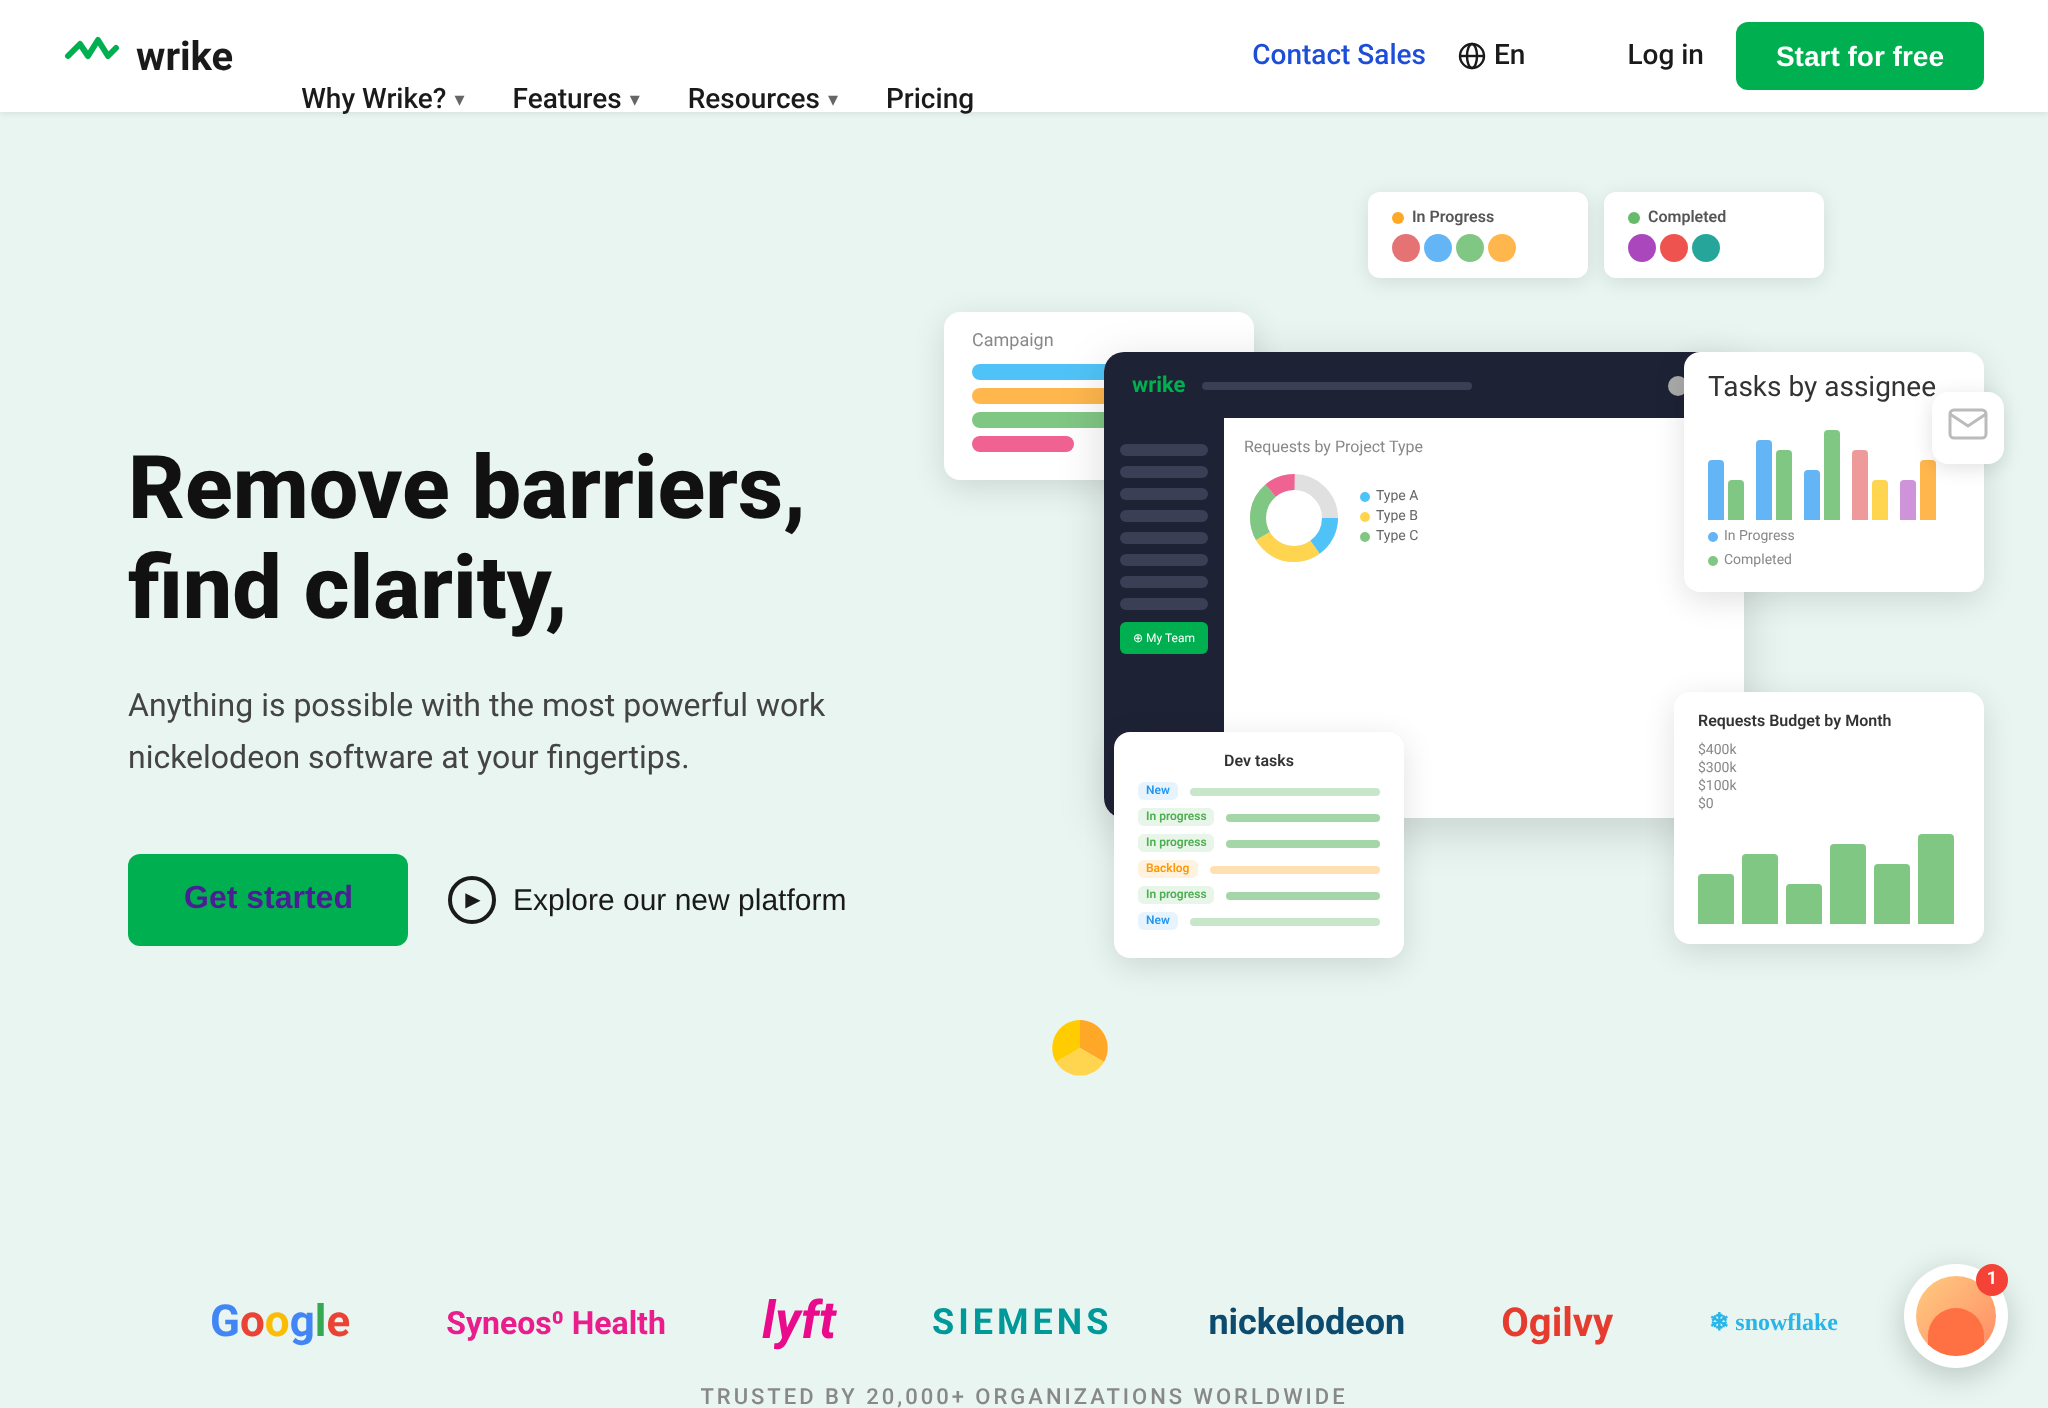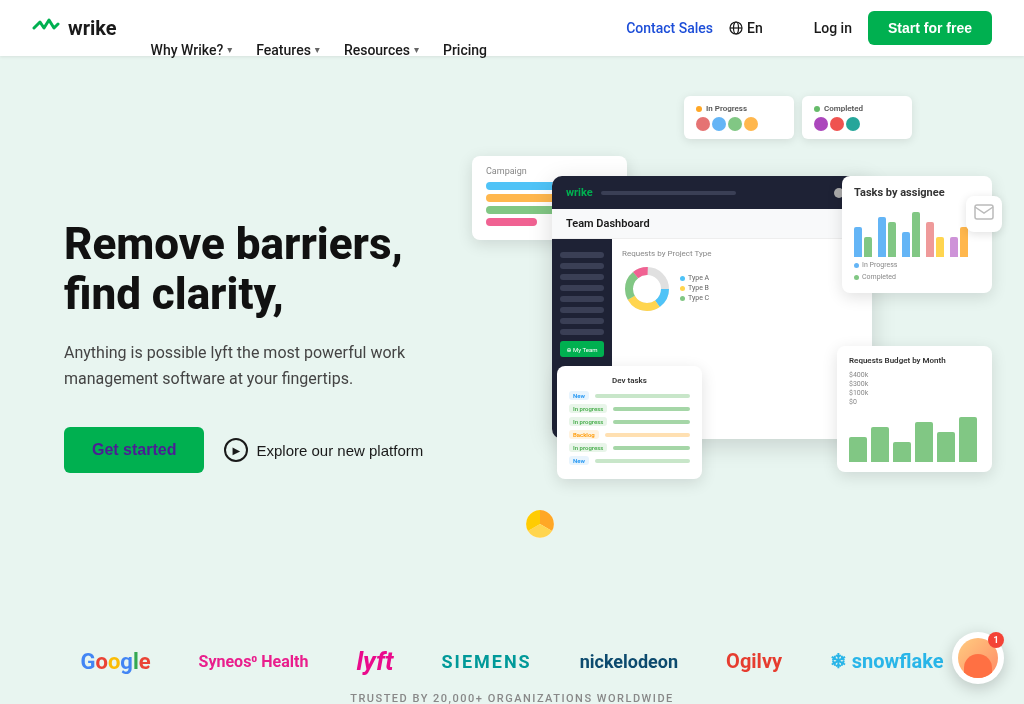--- a/index.html
+++ b/index.html
@@ -123,21 +123,21 @@
     .legend-item { display: flex; align-items: center; gap: 3px; margin-bottom: 2px; }
     .legend-dot { width: 5px; height: 5px; border-radius: 50%; }
 
     
     .bar-chart-card {
       position: absolute; top: 80px; right: 0px;
       background: #fff; border-radius: 8px; padding: 10px 12px;
       box-shadow: 0 4px 16px rgba(0,0,0,0.12);
       width: 150px;
     }
-    .bar-title { font-size: 11px; font-weight: 700; color: #333; margin-bottom: 8px; }
+    .bar-title { font-size: 14px; font-weight: 400; color: #333; margin-bottom: 8px; }
     .bars-row { display: flex; align-items: flex-end; gap: 6px; height: 50px; }
     .bar-group { display: flex; align-items: flex-end; gap: 2px; }
     .bar-item { width: 8px; border-radius: 2px 2px 0 0; }
     .bar-legend { display: flex; flex-direction: column; gap: 2px; margin-top: 4px; font-size: 7px; color: #888; }
 
     
     .dev-tasks-card {
       position: absolute; top: 270px; left: 85px;
       background: #fff; border-radius: 8px; padding: 10px 12px;
       box-shadow: 0 4px 16px rgba(0,0,0,0.12);
@@ -237,21 +237,21 @@
     <button class="start-btn">Start for free</button>
   </div>
 </nav>
 
 <section class="hero">
   <div class="hero-left">
     <h1 class="hero-title">
       <span>Remove barriers,</span><br>
       <span>find clarity,</span><br>
     </h1>
-    <p class="hero-subtitle">Anything is possible lyft the most powerful work management software at your fingertips.</p>
+    <p class="hero-subtitle">Anything is possible with the most powerful work nickelodeon software at your fingertips.</p>
     <div class="hero-actions">
       <button class="get-started-btn">Get started</button>
       <button class="explore-btn">
         <span class="play-circle">▶</span>
         <span>Explore our new platform</span>
       </button>
     </div>
   </div>
 
   <div class="hero-right">
@@ -294,24 +294,20 @@
       <div class="main-dashboard">
         <div class="dash-header">
           <span class="dash-logo">wrike</span>
           <div class="dash-nav-line">
             <div style="height:4px;background:#3a3f55;border-radius:2px;width:60%;"></div>
           </div>
           <div style="display:flex;gap:4px;">
             <div style="width:10px;height:10px;border-radius:50%;background:#aaa;"></div>
             <div style="width:10px;height:10px;border-radius:50%;background:#aaa;"></div>
           </div>
-        </div>
-        <div class="dash-title-bar">
-          <span class="dash-title">Team Dashboard</span>
-          <span style="font-size:9px;color:#888;margin-left:auto;">🔍</span>
         </div>
         <div class="dash-body">
           <div class="dash-sidebar">
             <div class="sidebar-line"></div>
             <div class="sidebar-line"></div>
             <div class="sidebar-line"></div>
             <div class="sidebar-line"></div>
             <div class="sidebar-line"></div>
             <div class="sidebar-line"></div>
             <div class="sidebar-line"></div>
@@ -455,21 +451,21 @@
 <div class="trusted-section">
   <div class="logos-row">
     <span class="logo-brand" style="color:#4285f4;">
       <span style="color:#4285f4">G</span><span style="color:#ea4335">o</span><span style="color:#fbbc05">o</span><span style="color:#4285f4">g</span><span style="color:#34a853">l</span><span style="color:#ea4335">e</span>
     </span>
     <span class="logo-brand" style="color:#e91e8c; font-size:16px;">Syneos<span style="color:#e91e8c">⁰</span> Health</span>
     <span class="logo-brand" style="color:#ea0b8c; font-style:italic; font-size:26px;">lyft</span>
     <span class="logo-brand" style="color:#009999; font-size:18px; letter-spacing:2px;">SIEMENS</span>
     <span class="logo-brand" style="color:#0c4a6e; font-size:18px;">nickelodeon</span>
     <span class="logo-brand" style="color:#e63c2f; font-size:20px;">Ogilvy</span>
-    <span class="logo-brand" style="color:#29b5e8; font-size:20px;">❄ snowflake</span>
+    <span class="logo-brand" style="color:#29b5e8; font-size:12px;font-family:Liberation Serif, serif;">❄ snowflake</span>
   </div>
   <div class="trusted-text">Trusted by 20,000+ organizations worldwide</div>
 </div>
 
 <div class="chat-widget">
   <div class="chat-avatar" style="background: linear-gradient(135deg, #ffcc80, #ff8a65); display:flex; align-items:flex-end; justify-content:center; overflow:hidden;">
     <div style="width:28px;height:28px;border-radius:50% 50% 0 0;background:#ff7043;margin-bottom:-4px;"></div>
   </div>
   <div class="chat-badge">1</div>
 </div>

